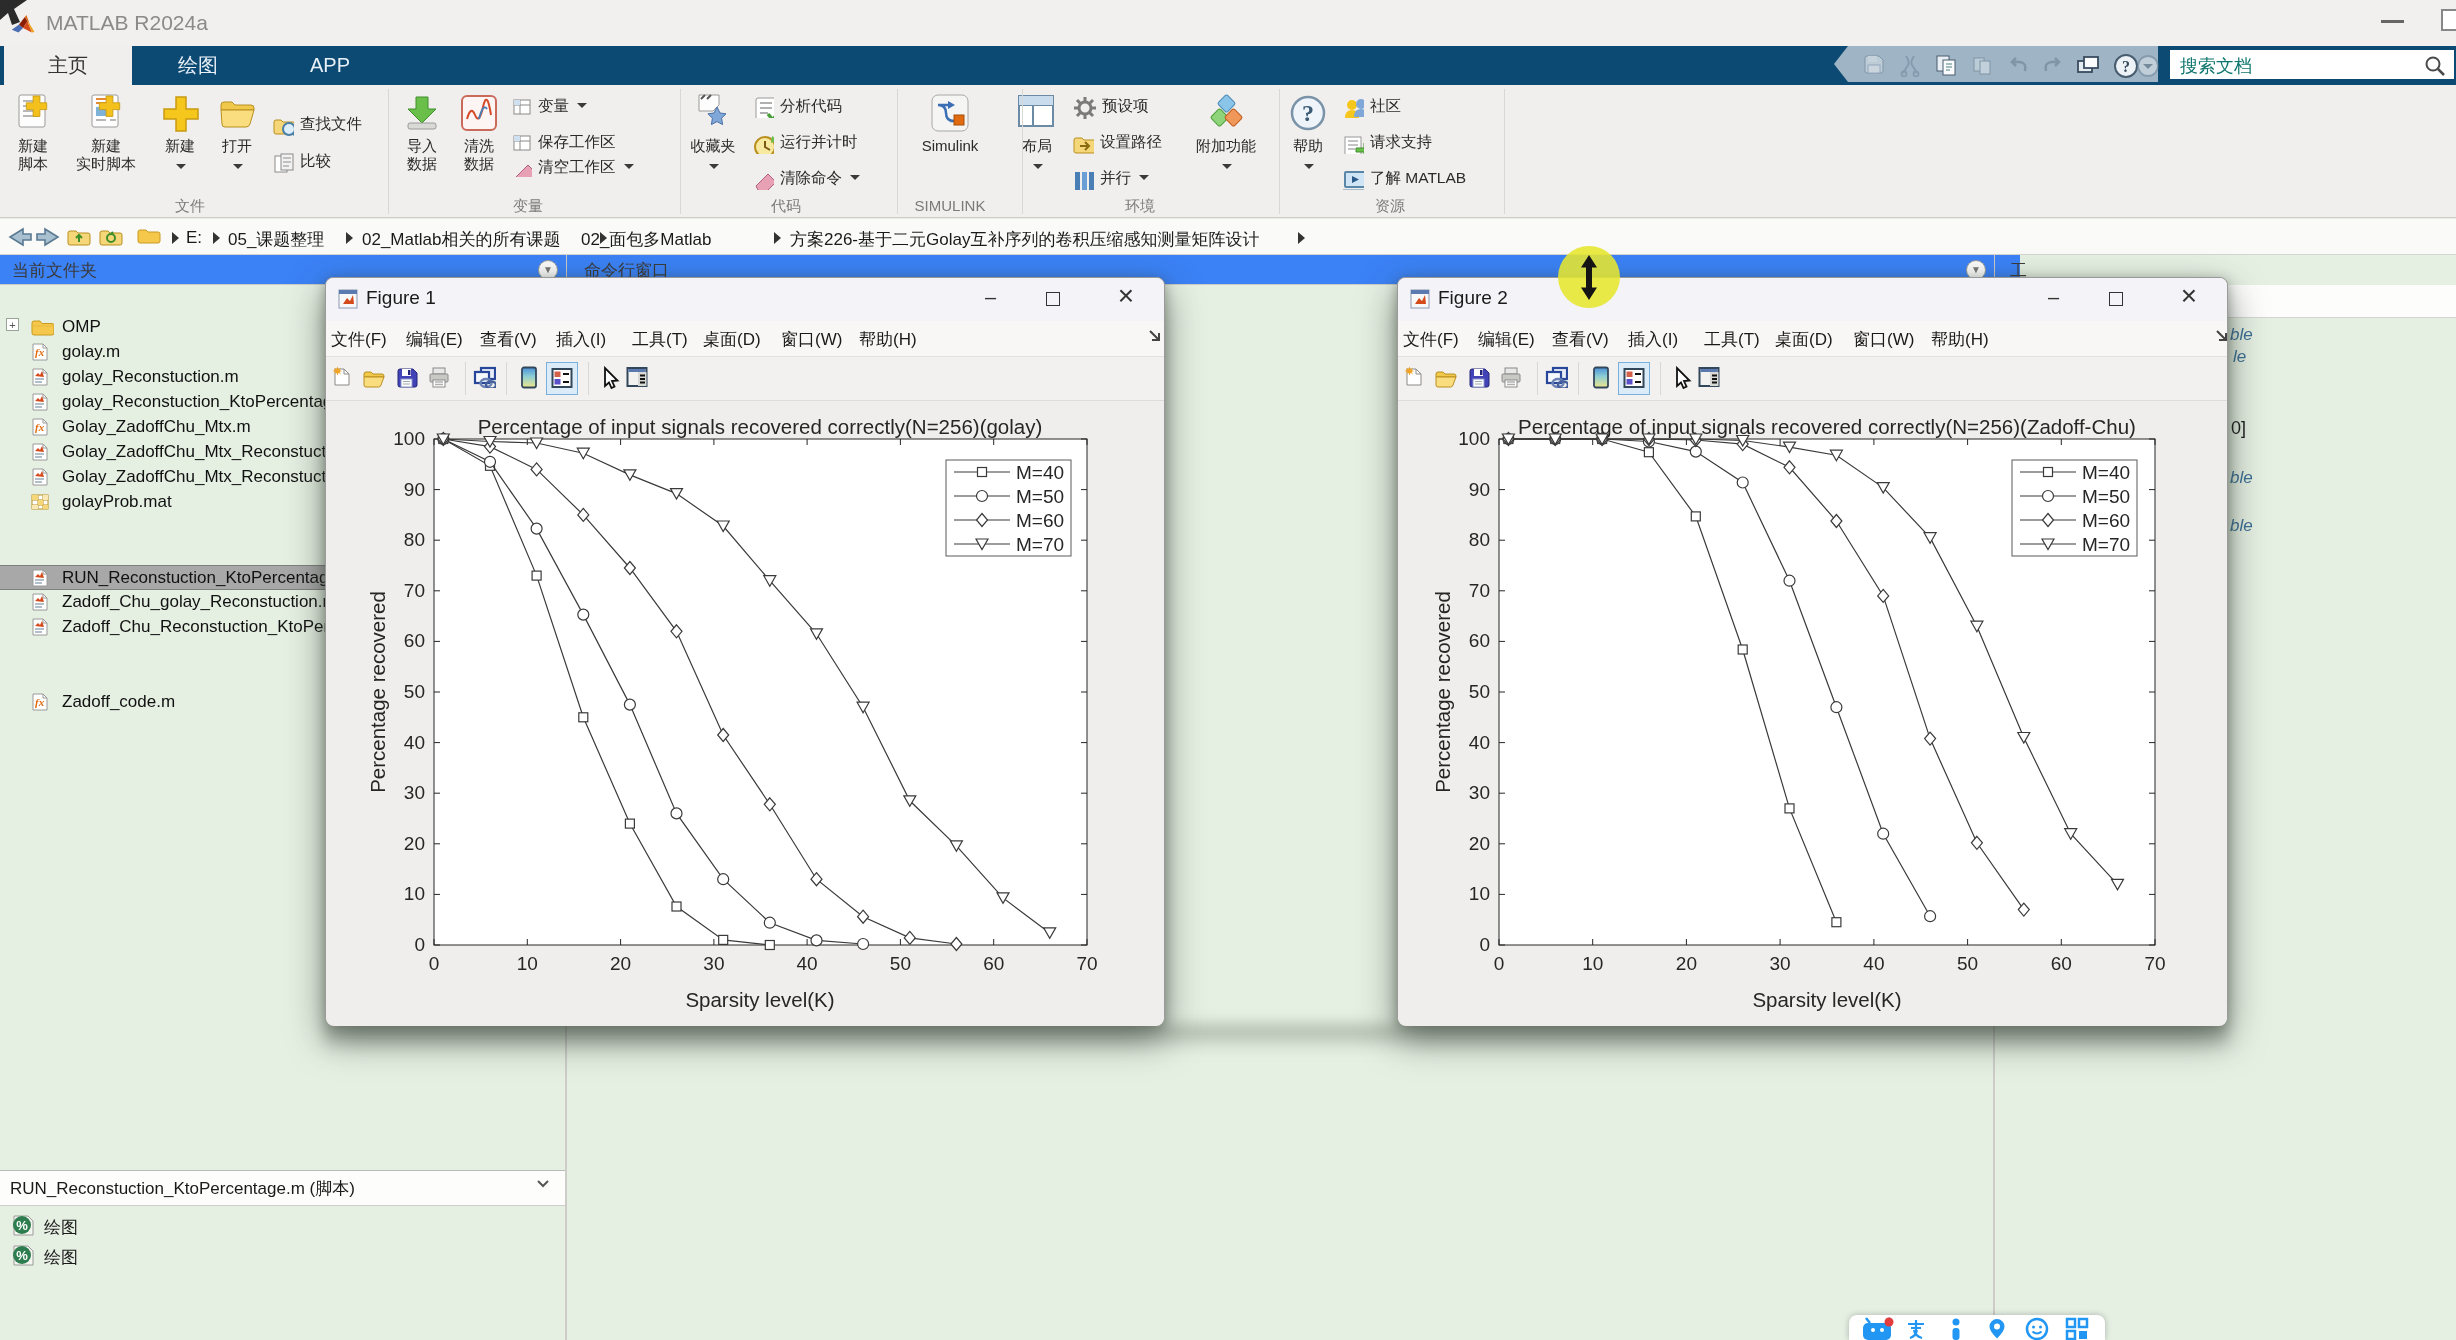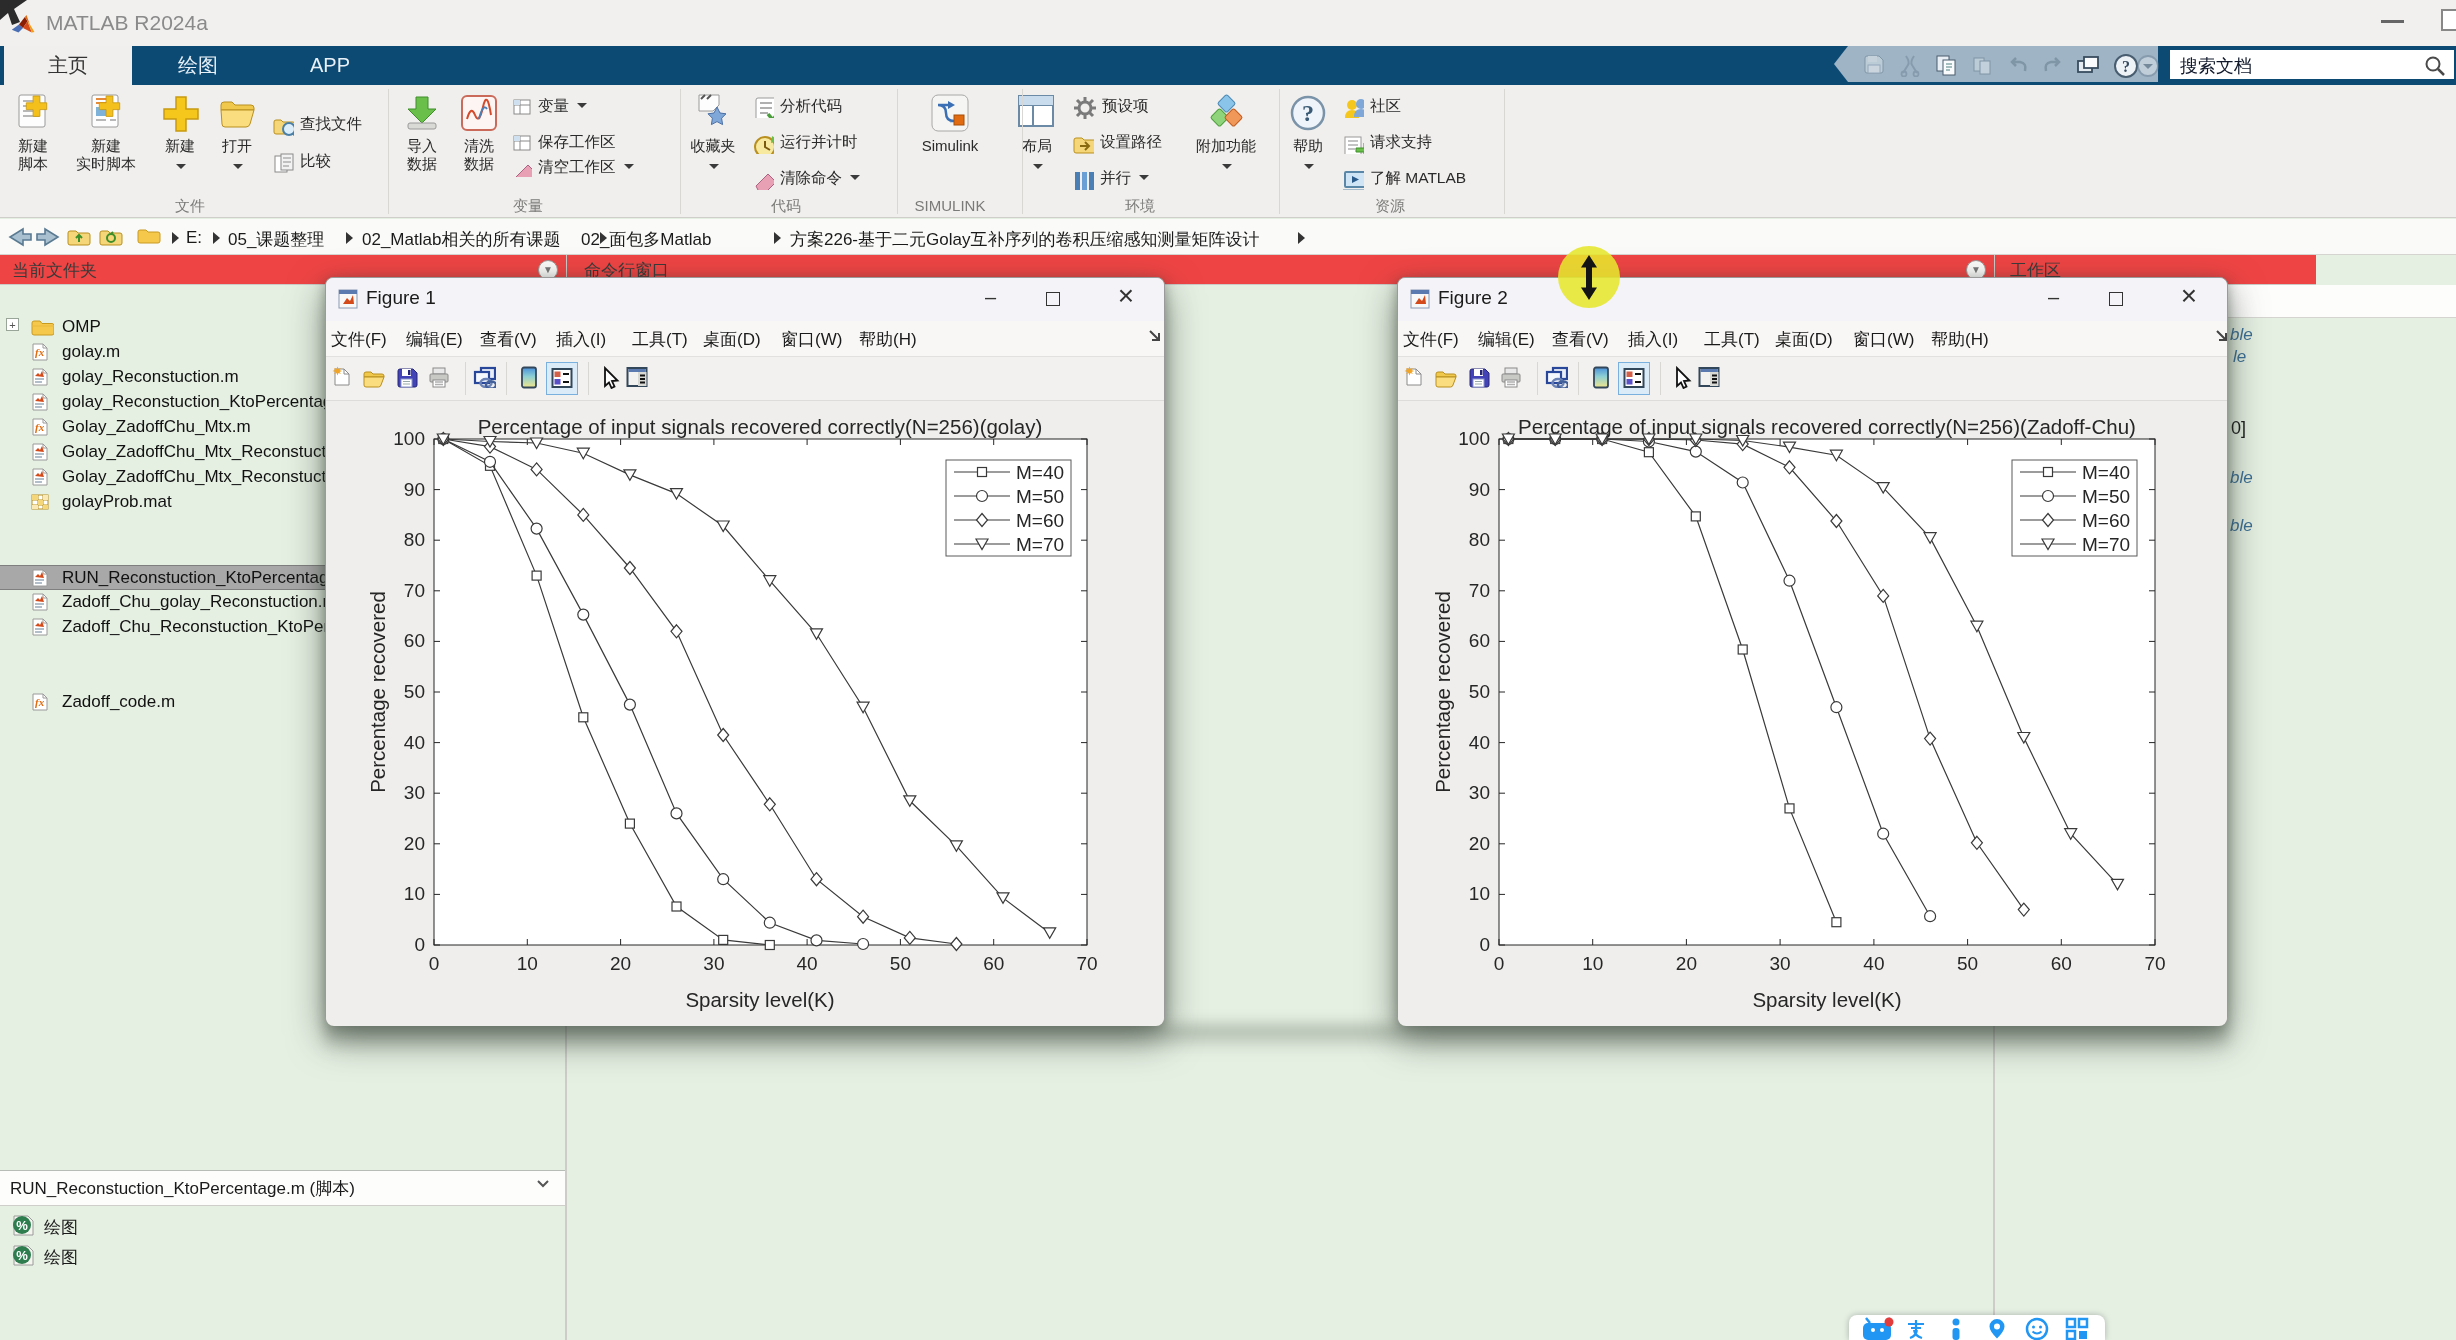--- a/index.html
+++ b/index.html
@@ -21,21 +21,21 @@
 .rsic {display:inline-block;vertical-align:middle;margin-right:6px}
 .rsic svg {vertical-align:middle}
 .rst {font-size:15.5px;color:#2a2a2a;vertical-align:middle}
 .dns {display:inline-block;vertical-align:middle;width:0;height:0;border-left:5px solid transparent;border-right:5px solid transparent;border-top:5px solid #3a3a3a;margin-left:4px}
 .rsep {position:absolute;top:4px;width:1px;height:125px;background:#d8d7d4}
 .rgl {position:absolute;top:112px;width:160px;text-align:center;font-size:15px;color:#7a7a78}
 .crumb {position:absolute;left:0;top:219px;width:2456px;height:36px;background:#fafaf8;border-bottom:1px solid #d5d4d1}
 .ci {position:absolute;left:6px;top:6px}
 .ct {position:absolute;top:9px;font-size:17px;color:#1a1a1a;white-space:nowrap}
 .csep {position:absolute;top:13px;width:0;height:0;border-top:6px solid transparent;border-bottom:6px solid transparent;border-left:7px solid #333}
-.phead {position:absolute;left:0;top:255px;width:2316px;height:30px;background:#ef4444;border-bottom:1px solid #cbcac7}
+.phead {position:absolute;left:0;top:255px;width:2020px;height:30px;background:#3b82f6;border-bottom:1px solid #cbcac7}
 .phead .pt {position:absolute;top:4px;font-size:17px;color:#3a3a3a}
 .pdrop {position:absolute;top:5px;width:20px;height:20px;border-radius:50%;border:1.5px solid #9a9a98;color:#777;font-size:10px;text-align:center;line-height:18px;background:#fbfbfa}
 .psep {position:absolute;top:0;width:1px;height:30px;background:#cbcac7}
 .leftpanel {position:absolute;left:0;top:285px;width:565px;height:885px;background:#e5efe2}
 .fhead {position:absolute;left:0;top:0;width:565px;height:30px;background:#f0f5ee;border-bottom:1px solid #c9d4c7}
 .fhead .fht {position:absolute;left:62px;top:3px;font-size:17px;color:#222}
 .fhead .fsort {position:absolute;left:116px;top:8px;font-size:10px;color:#888}
 .frow {position:absolute;left:0;width:565px;height:25px}
 .frow.frsel {background:#a8a8a8;border-top:1px solid #7f7f7f;border-bottom:1px solid #7f7f7f}
 .fexp {position:absolute;left:6px;top:3px;width:13px;height:13px;border:1px solid #9aa59a;background:#fff;font-size:11px;line-height:12px;text-align:center;color:#555}
@@ -48,21 +48,21 @@
 .ditem {position:absolute;font-size:17px;color:#1a1a1a}
 .vsplit {position:absolute;width:2px;background:#cdccc9}
 .cmdwin {position:absolute;left:567px;top:285px;width:1426px;height:1055px;background:#e5efe2}
 .wspanel {position:absolute;left:1995px;top:285px;width:461px;height:1055px;background:#e5efe2}
 .wshead {position:absolute;left:0;top:0;width:461px;height:33px;background:#fdfdfc;border-bottom:1px solid #d5d4d1}
 .wst {position:absolute;font-size:17px;font-style:italic;color:#3a6e96}
 .wsk {position:absolute;font-size:18px;color:#1a1a1a}
 .qband {position:absolute;left:1848px;top:0;width:310px;height:36px;background:#9fb4c4}
 .qnotch {position:absolute;left:1834px;top:0;width:0;height:0;border-top:18px solid transparent;border-bottom:18px solid transparent;border-right:14px solid #9fb4c4}
 .search {position:absolute;left:2168px;top:2px;width:288px;height:33px;background:#fff;border:2px solid #0d4a73}
-.search .st {position:absolute;left:10px;top:4px;font-size:18px;color:#0f172a}
+.search .st {position:absolute;left:10px;top:4px;font-size:18px;color:#0f766e}
 .mag {position:absolute;right:8px;top:5px}
 .figwin {position:absolute;height:748px;background:#efeeec;border:1px solid #9a9a9a;border-radius:8px 8px 8px 8px;box-shadow:0 14px 36px rgba(50,60,50,.6),0 3px 12px rgba(50,60,50,.4)}
 .ftitle {position:absolute;left:0;top:0;width:100%;height:43px;background:#f4f3f7;border-radius:8px 8px 0 0}
 .fticon {position:absolute;left:12px;top:11px}
 .fttext {position:absolute;left:40px;top:9px;font-size:19px;color:#1a1a1a}
 .fwc {position:absolute;top:8px;font-size:20px;color:#333}
 .fwcbox {position:absolute;top:14px;width:14px;height:14px;border:1.6px solid #333}
 .fwx {font-size:28px;top:2px}
 .fmenubar {position:absolute;left:0;top:43px;width:100%;height:36px;background:#f8f7f5;border-bottom:1px solid #e2e1df}
 .fmenu {position:absolute;top:7px;font-size:17px;color:#1a1a1a}

